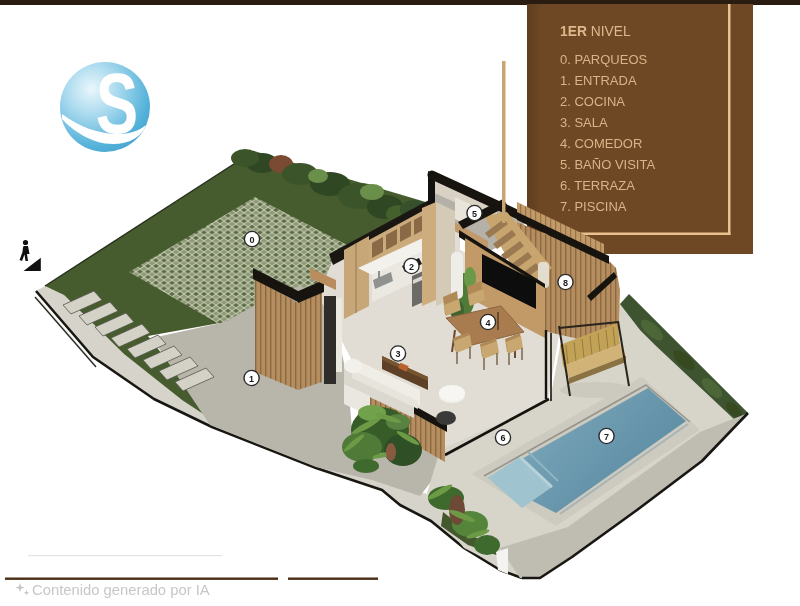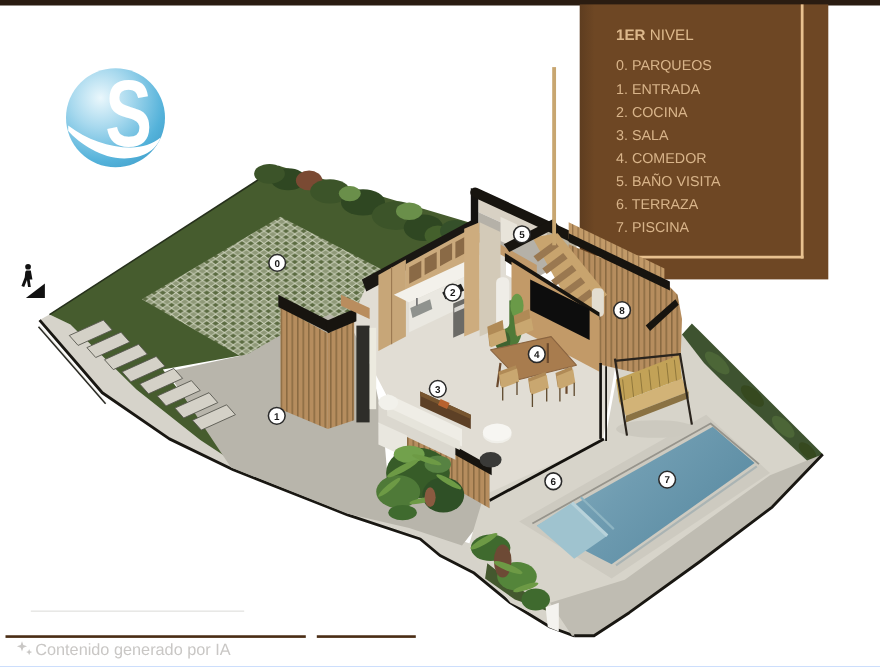--- a/index.html
+++ b/index.html
@@ -1,17 +1,17 @@
 <!DOCTYPE html>
 <html><head>
 <meta charset="utf-8">
 <style>
 html,body{margin:0;padding:0;background:#fff;}
 *{font-family:"Liberation Sans",sans-serif;}
-#stage{position:relative;width:800px;height:606px;overflow:hidden;background:#3b82f6;}
+#stage{position:relative;width:800px;height:606px;overflow:hidden;background:#5eead4;}
 </style>
 </head>
 <body>
 <div id="stage">
 <svg width="800" height="606" viewBox="0 0 800 606" xmlns="http://www.w3.org/2000/svg">
 <defs>
   <radialGradient id="ball" cx="0.35" cy="0.3" r="0.85">
     <stop offset="0" stop-color="#eaf7fc"></stop>
     <stop offset="0.35" stop-color="#a8d9ee"></stop>
     <stop offset="0.75" stop-color="#54b2da"></stop>

